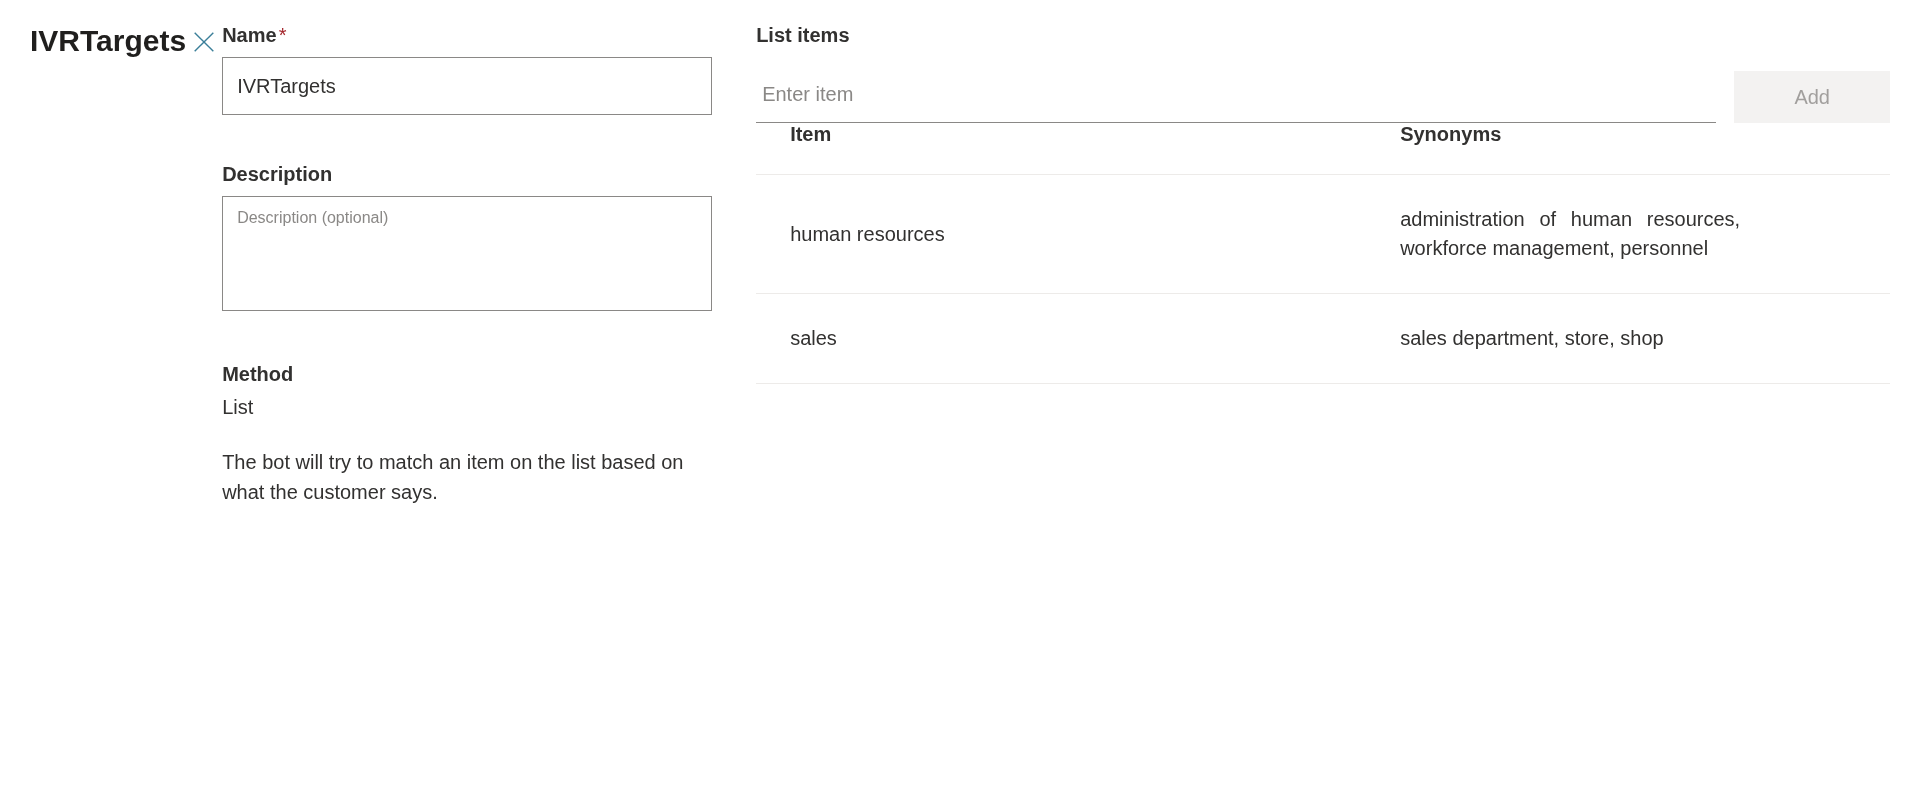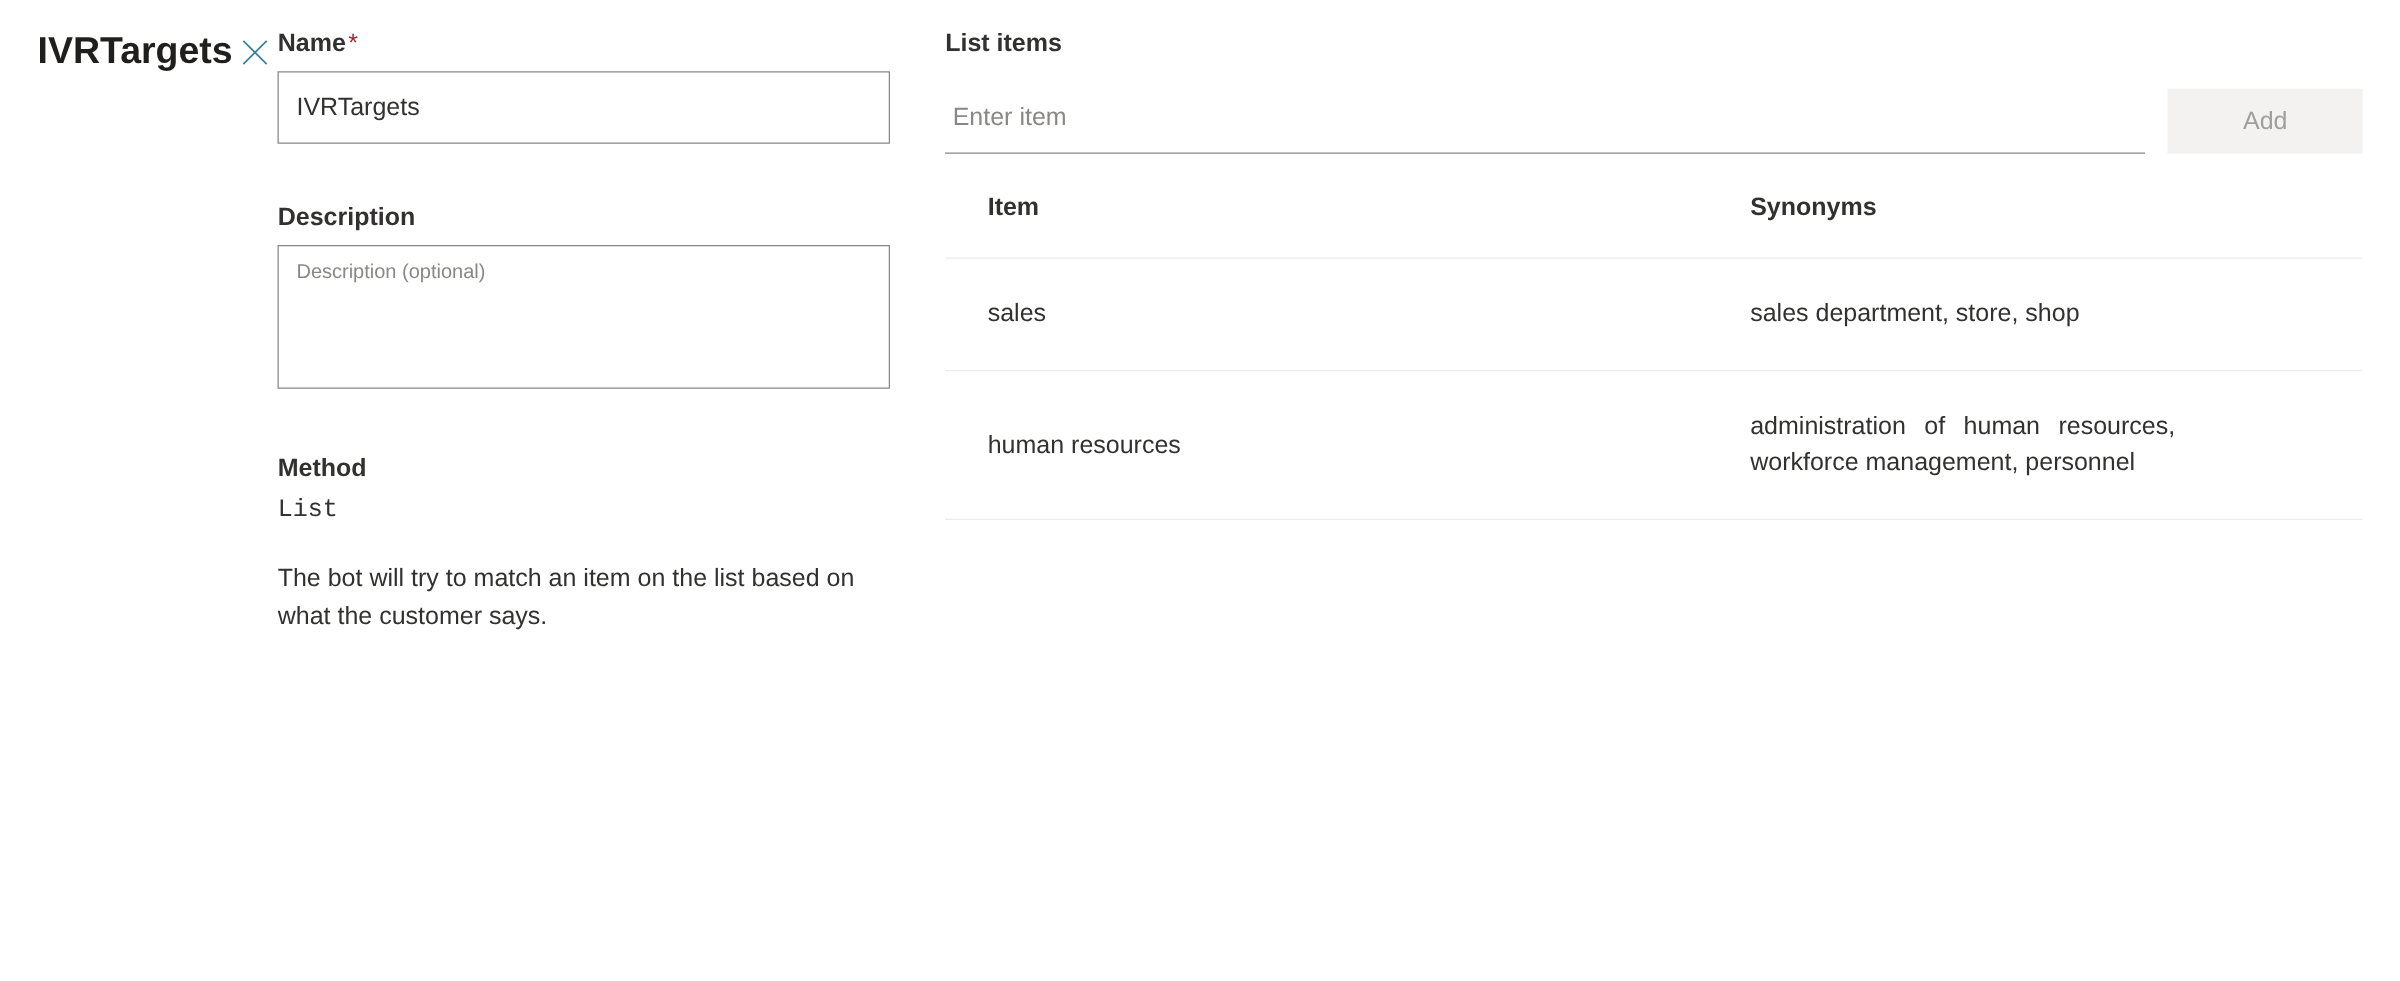--- a/index.html
+++ b/index.html
@@ -100,21 +100,20 @@
     color: #8a8886;
   }
   .field-group {
     margin-bottom: 48px;
   }
   .method-value {
     font-size: 20px;
     color: #323130;
     margin-top: 8px;
     margin-bottom: 28px;
-    font-family: Liberation Mono, monospace;
   }
   .method-desc {
     font-size: 20px;
     color: #323130;
     line-height: 1.5;
     max-width: 470px;
   }
   .list-items-header {
     font-size: 20px;
     font-weight: 600;
@@ -141,21 +140,20 @@
     border: none;
     color: #a19f9d;
     font-size: 20px;
     font-family: inherit;
     padding: 0 60px;
     height: 52px;
     cursor: default;
   }
   .table {
     width: 100%;
-    margin-top: 32px;
   }
   .table-header, .table-row {
     display: flex;
     border-bottom: 1px solid #edebe9;
   }
   .table-header {
     padding: 0 14px 28px 34px;
   }
   .table-row {
     padding: 30px 14px 30px 34px;
@@ -229,25 +227,25 @@
         <button class="add-btn">Add</button>
       </div>
 
       <div class="table">
         <div class="table-header">
           <div class="col-item">Item</div>
           <div class="col-syn">Synonyms</div>
         </div>
 
         <div class="table-row">
+          <div class="col-item">human resources</div>
+          <div class="col-syn">administration of human resources, workforce management, personnel</div>
+        </div>
+
+        <div class="table-row">
           <div class="col-item">sales</div>
           <div class="col-syn">sales department, store, shop</div>
         </div>
 
-        <div class="table-row">
-          <div class="col-item">human resources</div>
-          <div class="col-syn">administration of human resources, workforce management, personnel</div>
-        </div>
-
       </div>
     </div>
   </div>
 </div>
 
 </body></html>

